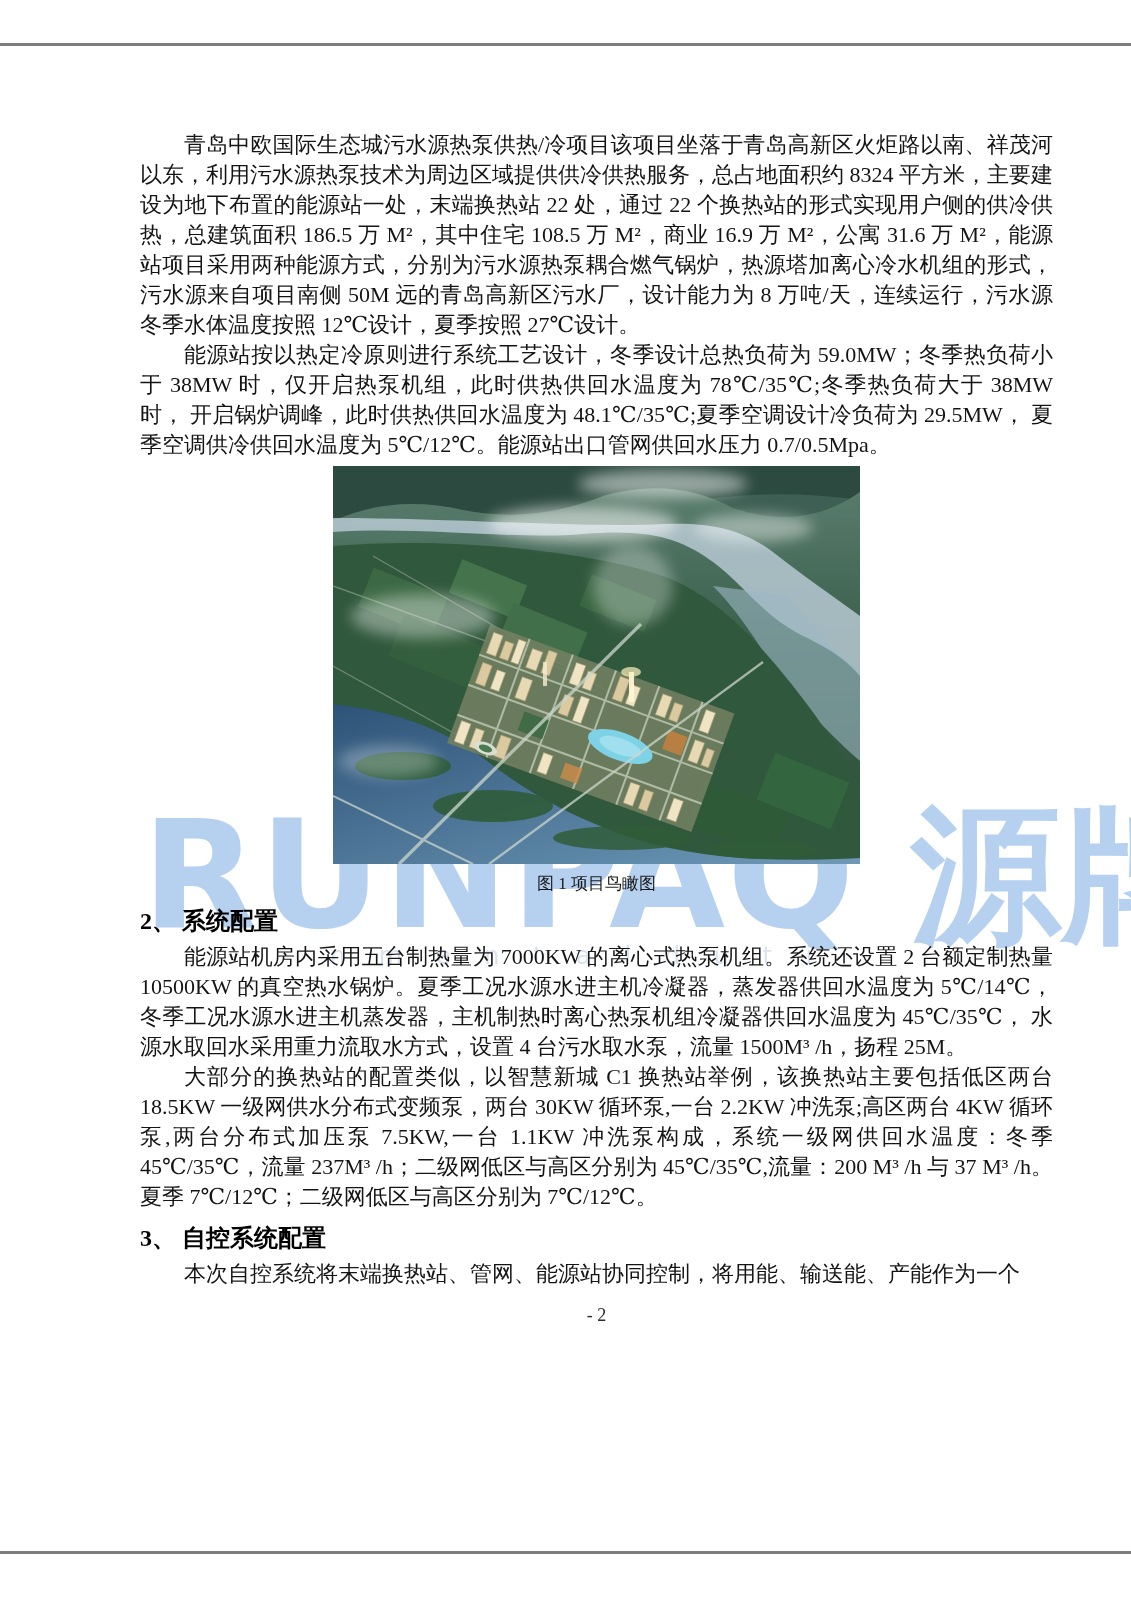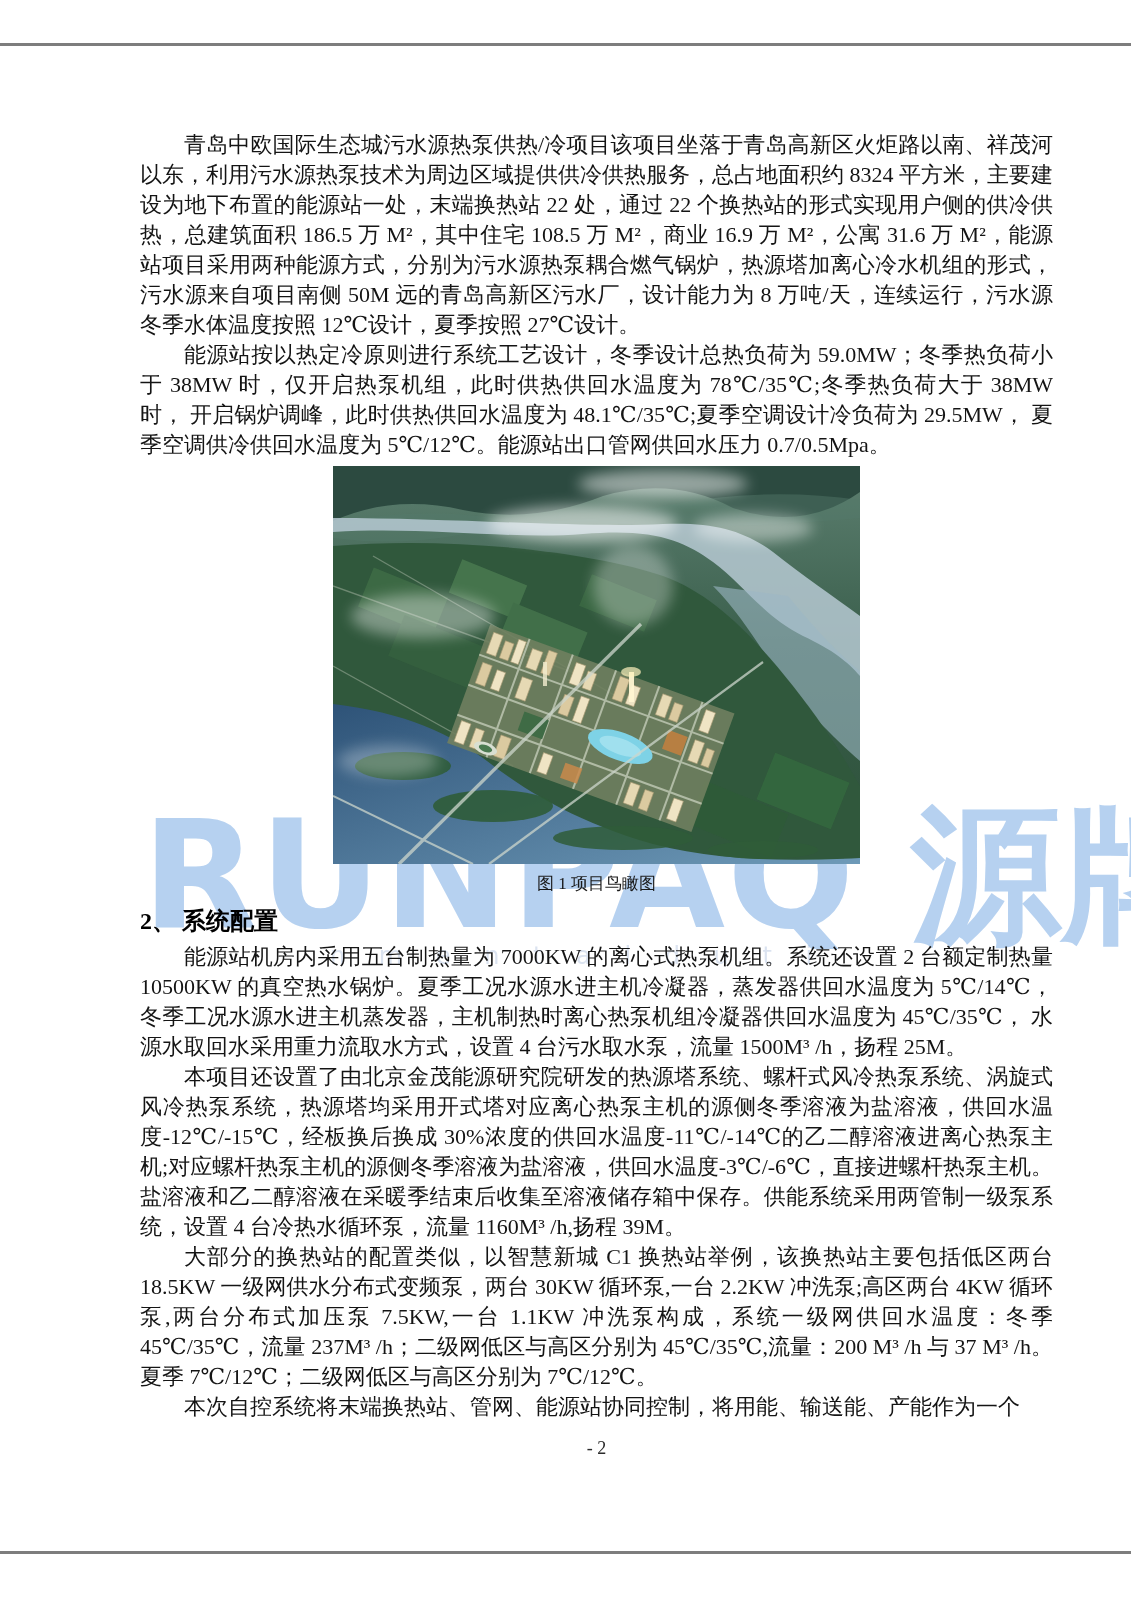--- a/index.html
+++ b/index.html
@@ -195,22 +195,22 @@
             <ellipse cx="55" cy="295" rx="50" ry="16" opacity="0.28"></ellipse>
             <ellipse cx="300" cy="120" rx="40" ry="40" opacity="0.3"></ellipse>
           </g>
         </svg>
       </div>
       <figcaption>图 1 项目鸟瞰图</figcaption>
     </figure>
 
     <h2>2、 系统配置</h2>
     <p>能源站机房内采用五台制热量为 7000KW 的离心式热泵机组。系统还设置 2 台额定制热量 10500KW 的真空热水锅炉。夏季工况水源水进主机冷凝器，蒸发器供回水温度为 5℃/14℃， 冬季工况水源水进主机蒸发器，主机制热时离心热泵机组冷凝器供回水温度为 45℃/35℃， 水源水取回水采用重力流取水方式，设置 4 台污水取水泵，流量 1500M³ /h，扬程 25M。</p>
-    <p>本项目还设置了由北京金茂能源研究院研发的热源塔系统、螺杆式风冷热泵系统、涡旋式风冷热泵系统，热源塔均采用开式塔对应离心热泵主机的源侧冬季溶液为盐溶液，供回水温度-12℃/-15℃，经板换后换成 30%浓度的供回水温度-11℃/-14℃的乙二醇溶液进离心热泵主机;对应螺杆热泵主机的源侧冬季溶液为盐溶液，供回水温度-3℃/-6℃，直接进螺杆热泵主机。盐溶液和乙二醇溶液在采暖季结束后收集至溶液储存箱中保存。供能系统采用两管制一级泵系统，设置 4 台冷热水循环泵，流量 1160M³ /h,扬程 39M。</p>
     <p>大部分的换热站的配置类似，以智慧新城 C1 换热站举例，该换热站主要包括低区两台 18.5KW 一级网供水分布式变频泵，两台 30KW 循环泵,一台 2.2KW 冲洗泵;高区两台 4KW 循环泵,两台分布式加压泵 7.5KW,一台 1.1KW 冲洗泵构成，系统一级网供回水温度：冬季 45℃/35℃，流量 237M³ /h；二级网低区与高区分别为 45℃/35℃,流量：200 M³ /h 与 37 M³ /h。夏季 7℃/12℃；二级网低区与高区分别为 7℃/12℃。</p>
 
+    <h2>3、 自控系统配置</h2>
     <p>本次自控系统将末端换热站、管网、能源站协同控制，将用能、输送能、产能作为一个</p>
 
     <div class="page-number">- 2</div>
   </div>
 
   <div class="rule rule-bottom"></div>
 </div>
 
 </body></html>

